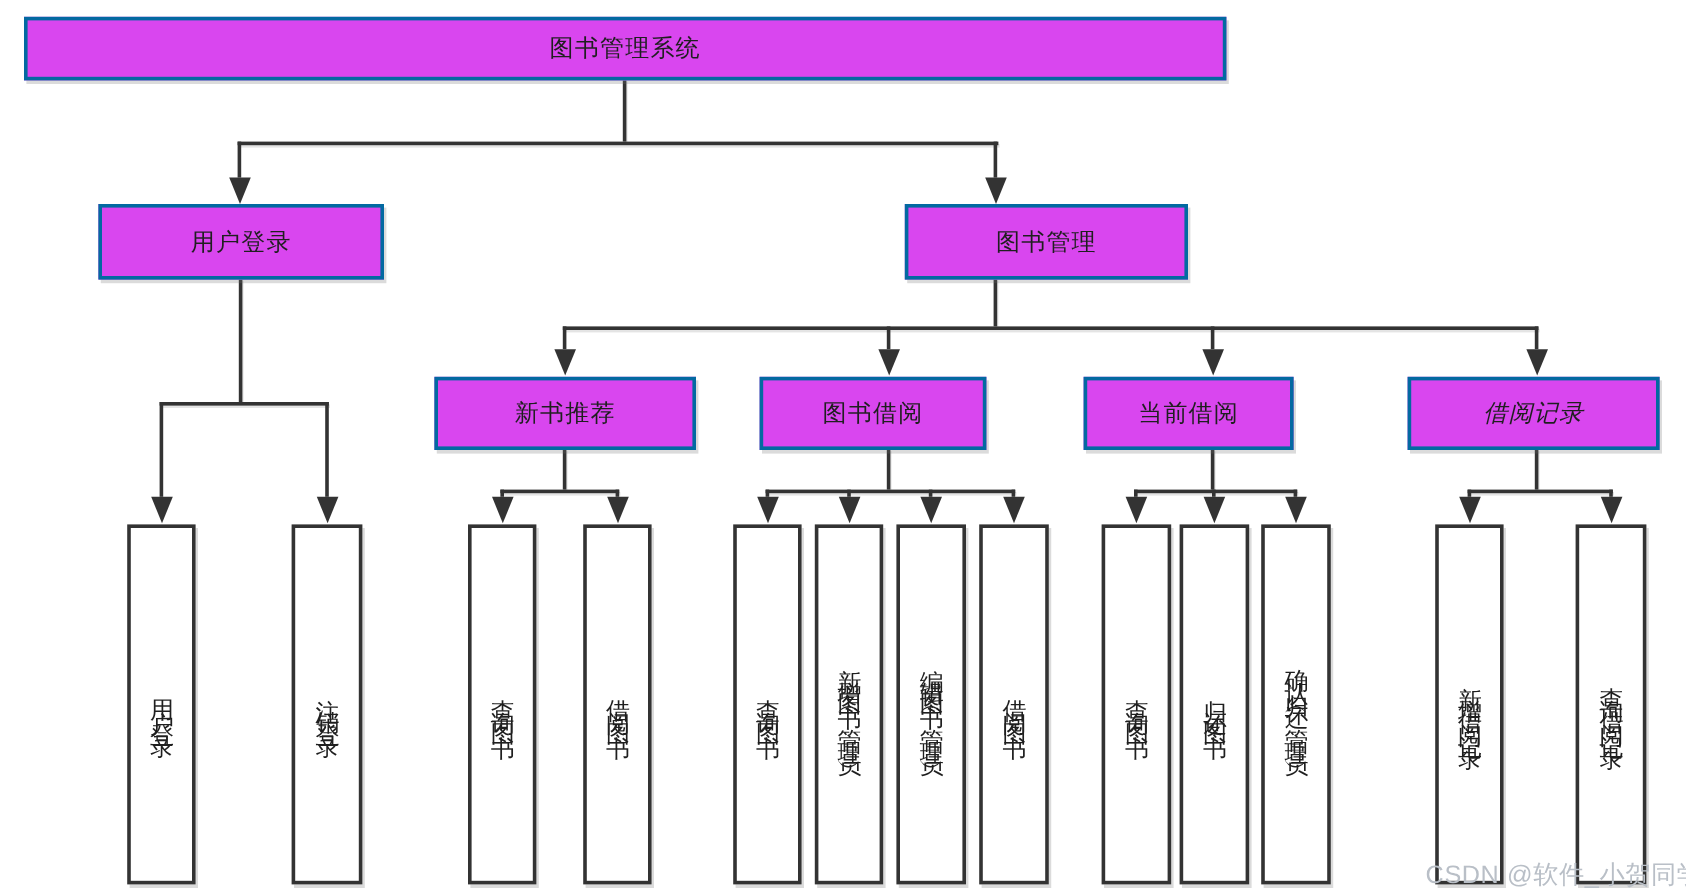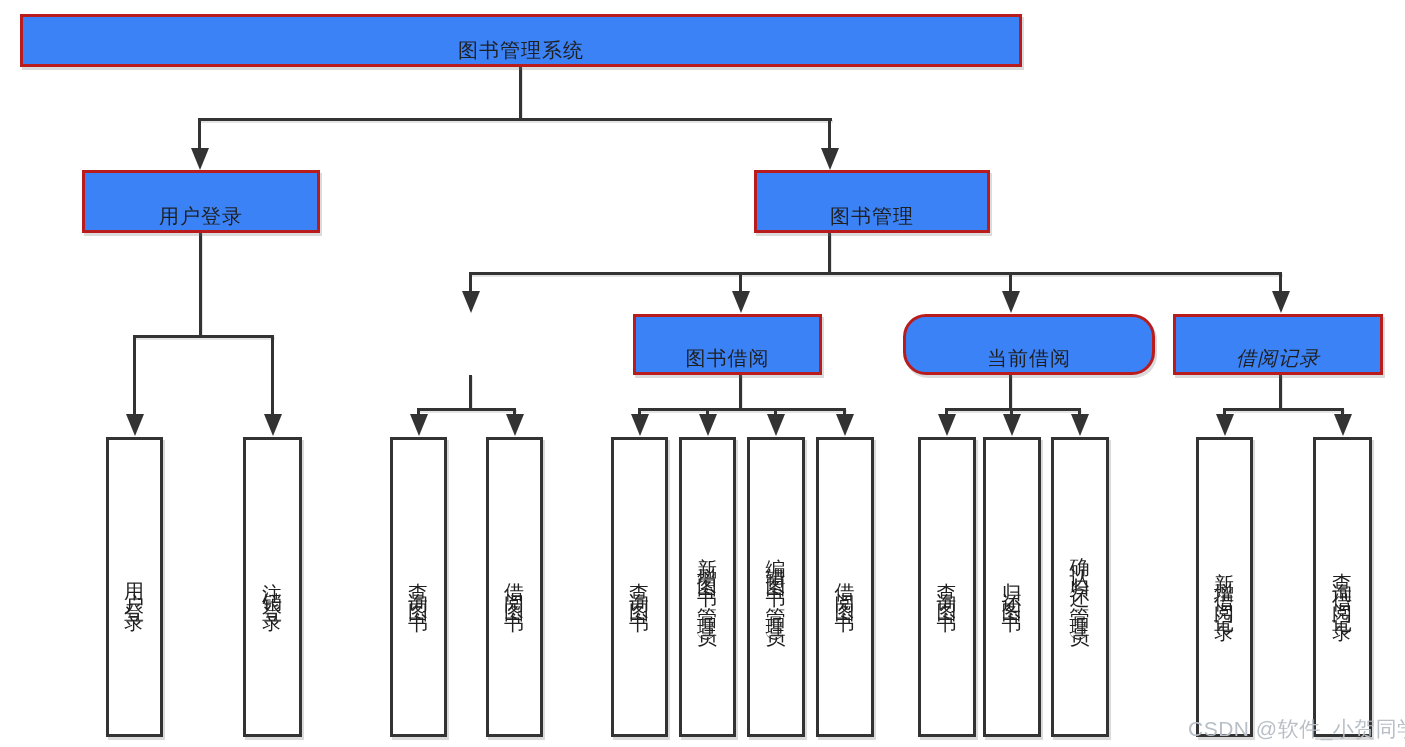--- a/index.html
+++ b/index.html
@@ -11,25 +11,25 @@
   #canvas {
     position: relative;
     width: 1405px;
     height: 747px;
     background: #ffffff;
     overflow: hidden;
   }
   .box {
     position: absolute;
     box-sizing: border-box;
-    border: 3px solid #b91c1c;
-    background: #3b82f6;
+    border: 3px solid #0369a1;
+    background: #d946ef;
     box-shadow: 2px 3px 0 rgba(110,110,110,0.25);
     display: flex;
-    align-items: flex-end;
+    align-items: center;
     justify-content: center;
     color: #1f1f1f;
     font-size: 20px;
     letter-spacing: 1px;
     z-index: 2;
   }
   .leaf {
     position: absolute;
     box-sizing: border-box;
     border: 3px solid #333333;
@@ -118,24 +118,27 @@
   <div class="arrow" style="left:133px; top:335px; height:79px;"></div>
   <div class="arrow" style="left:271px; top:335px; height:79px;"></div>
 
   <div class="vline" style="left:828px; top:233px; height:39px;"></div>
   <div class="hline" style="left:469px; top:272px; width:813px;"></div>
   <div class="arrow" style="left:469px; top:272px; height:19px;"></div>
   <div class="arrow" style="left:739px; top:272px; height:19px;"></div>
   <div class="arrow" style="left:1009px; top:272px; height:19px;"></div>
   <div class="arrow" style="left:1279px; top:272px; height:19px;"></div>
 
+  <div class="box" style="left:362px; top:314px; width:218px; height:61px;">
+    <span>新书推荐</span>
+  </div>
   <div class="box" style="left:633px; top:314px; width:189px; height:61px;">
     <span>图书借阅</span>
   </div>
-  <div class="box" style="left:903px; top:314px; width:252px; height:61px;border-radius:23px;">
+  <div class="box" style="left:903px; top:314px; width:175px; height:61px;">
     <span>当前借阅</span>
   </div>
   <div class="box" style="left:1173px; top:314px; width:210px; height:61px;font-style:italic;">
     <span>借阅记录</span>
   </div>
 
   <div class="vline" style="left:469px; top:375px; height:33px;"></div>
   <div class="hline" style="left:417px; top:408px; width:99px;"></div>
   <div class="arrow" style="left:417px; top:408px; height:6px;"></div>
   <div class="arrow" style="left:513px; top:408px; height:6px;"></div>

